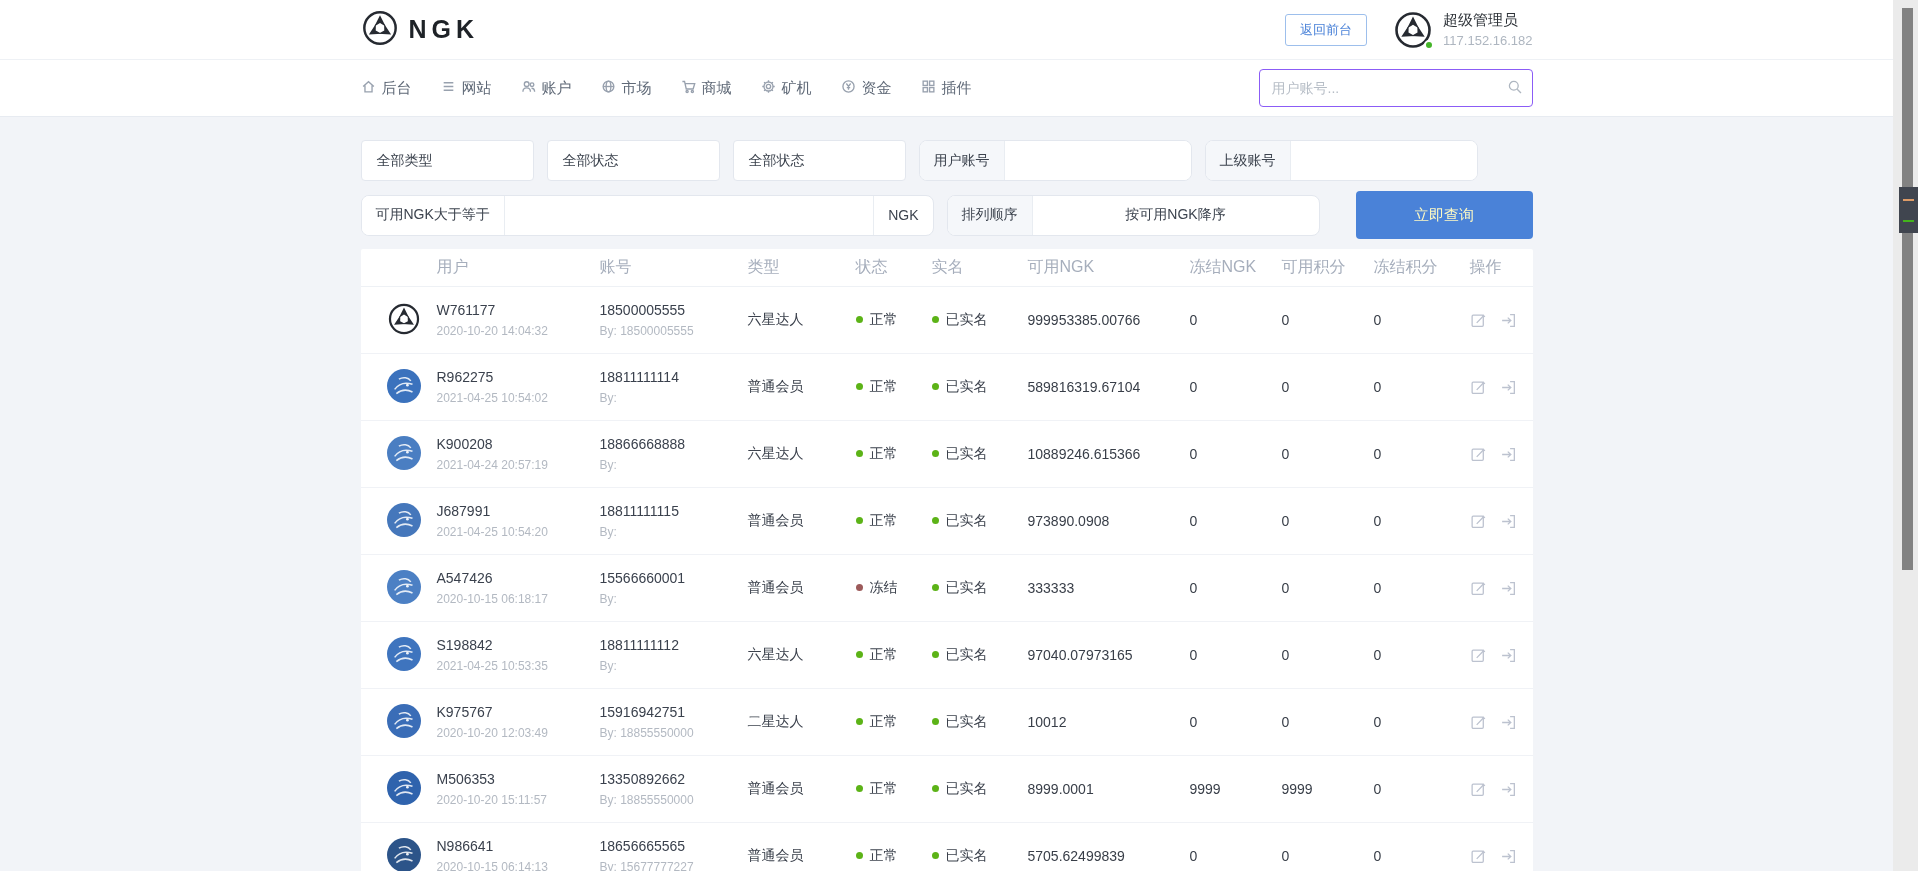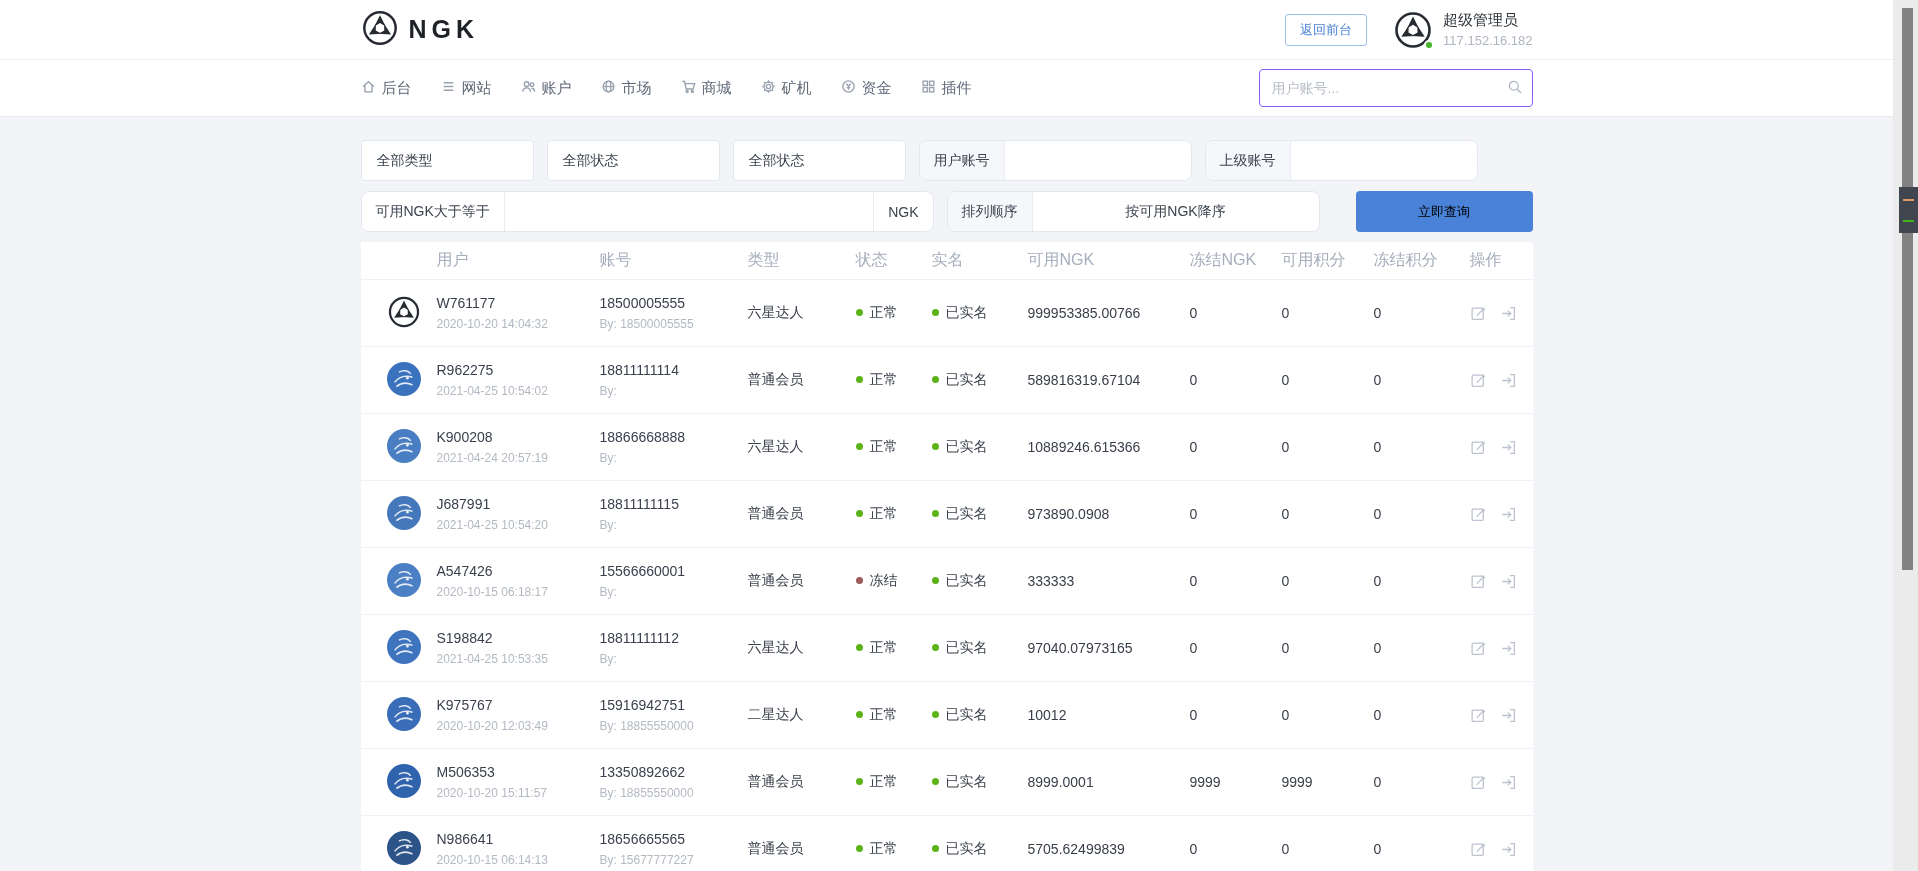--- a/index.html
+++ b/index.html
@@ -49,22 +49,22 @@
   .ig-label { background:#f5f7fa; border-right:1px solid #e9edf2; display:flex; align-items:center;
               padding:0 14px; font-size:14px; color:#3c434e; white-space:nowrap; }
   .ig-label--plain { background:#fff; }
   .ig-input { flex:1; border:none; outline:none; font-size:14px; padding:0 10px; min-width:0; }
   .ig-suffix { border-left:1px solid #e9edf2; display:flex; align-items:center; padding:0 14px;
                font-size:14px; color:#3c434e; }
   .ig-select { flex:1; display:flex; align-items:center; justify-content:center;
                font-size:14px; color:#3c434e; cursor:pointer; }
   .grp-user { width:273px; } .grp-parent { width:273px; }
   .grp-ngk { width:573px; } .grp-order { width:373px; }
-  .query-btn { margin-left:auto; width:177px; height:41px; background:#4a82d8; color:#000000;
-               border:none; border-radius:4px; font-size:13px; cursor:pointer; }
+  .query-btn { margin-left:auto; width:177px; height:48px; background:#4a82d8; color:#fef9c3;
+               border:none; border-radius:4px; font-size:15px; cursor:pointer; }
 
   
   .table-card { background:#fff; margin-top:10px; border-radius:2px;
                 --cols:76px 163px 148px 108px 76px 96px 162px 92px 92px 96px 1fr; }
   .t-header { display:grid; grid-template-columns:var(--cols); height:38px; align-items:center;
               color:#a6aebc; font-size:16px; border-bottom:1px solid #eef1f5; }
   .t-row { display:grid; grid-template-columns:var(--cols); height:67px; align-items:center;
            border-bottom:1px solid #f0f2f6; font-size:14px; color:#3c424d; }
   .cell-avatar { padding-left:26px; }
   .avatar { width:34px; height:34px; border-radius:50%; overflow:hidden; }

